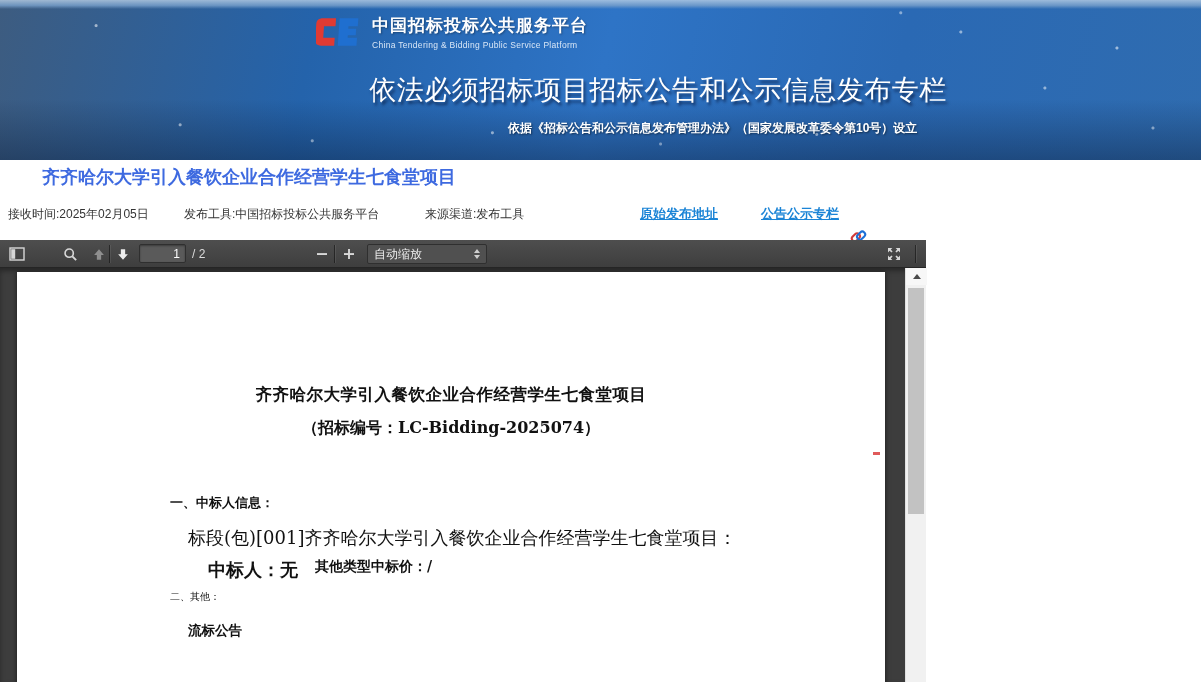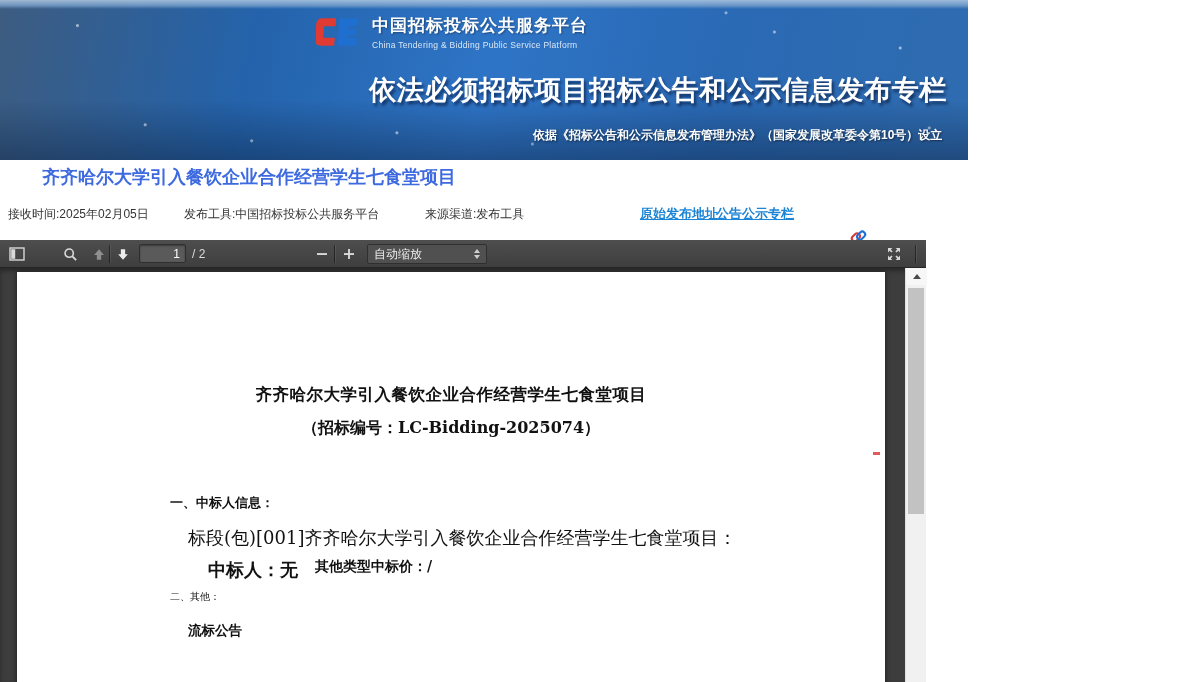--- a/index.html
+++ b/index.html
@@ -6,21 +6,21 @@
   html,body { width:1201px; height:682px; }
   body {
     position: relative;
     font-family: "Liberation Sans", sans-serif;
     background:#fff;
     overflow:hidden;
   }
 
   
   .banner {
-    position:absolute; left:0; top:0; width:968px; height:160px;
+    position:absolute; left:0; top:0; width:1201px; height:160px;
     background:
       radial-gradient(circle at 8% 16%, rgba(255,255,255,.55) 0 1px, transparent 2px),
       radial-gradient(circle at 15% 78%, rgba(255,255,255,.5) 0 1px, transparent 2px),
       radial-gradient(circle at 26% 88%, rgba(255,255,255,.45) 0 1px, transparent 2px),
       radial-gradient(circle at 41% 83%, rgba(255,255,255,.5) 0 1px, transparent 2px),
       radial-gradient(circle at 55% 90%, rgba(255,255,255,.4) 0 1px, transparent 2px),
       radial-gradient(circle at 68% 84%, rgba(255,255,255,.5) 0 1px, transparent 2px),
       radial-gradient(circle at 80% 20%, rgba(255,255,255,.5) 0 1px, transparent 2px),
       radial-gradient(circle at 87% 55%, rgba(255,255,255,.5) 0 1px, transparent 2px),
       radial-gradient(circle at 93% 30%, rgba(255,255,255,.55) 0 1px, transparent 2px),
@@ -33,44 +33,44 @@
     position:absolute; left:0; top:0; width:100%; height:9px;
     background:linear-gradient(180deg,#b9cfe5 0%, #7ba2cc 60%, rgba(123,162,204,0) 100%);
     opacity:.8;
   }
   .logo-row { position:absolute; left:316px; top:13px; display:flex; align-items:center; gap:10px; }
   .logo-mark { width:46px; height:38px; }
   .logo-cn { color:#fff; font-size:17px; font-weight:bold; letter-spacing:1px; text-shadow:1px 1px 2px rgba(0,0,0,.35); }
   .logo-en { color:#d9e7f7; font-size:8.5px; letter-spacing:.3px; margin-top:3px; }
   .banner-title {
     position:absolute; left:358px; top:72px; width:600px; text-align:center;
-    color:#fff; font-size:27px; font-weight:bold; letter-spacing:.5px; white-space:nowrap;
+    color:#fff; font-size:27px; font-weight:normal; letter-spacing:.5px; white-space:nowrap;
     text-shadow:2px 3px 3px rgba(0,10,40,.6);
   }
   .banner-subnote {
-    position:absolute; left:508px; top:127px; color:#fff; font-size:12px; font-weight:bold;
-    white-space:nowrap; text-shadow:1px 1px 2px rgba(0,0,0,.5);margin-left:25px;
+    position:absolute; left:508px; top:120px; color:#fff; font-size:12px; font-weight:bold;
+    white-space:nowrap; text-shadow:1px 1px 2px rgba(0,0,0,.5);
   }
 
   
   .article-title {
     position:absolute; left:42px; top:165px; font-size:18px; font-weight:bold;
     color:#3e6ae0; white-space:nowrap;
   }
   .meta-row { position:absolute; left:0; top:204px; width:1109px; height:18px; font-size:12px; color:#333;padding-left:48px; }
   .meta-item { position:absolute; top:2px; white-space:nowrap; }
   .meta-receive { left:8px; }
   .meta-medium  { left:184px; }
   .meta-source  { left:425px; }
   .link-a {
     position:absolute; top:1px; font-size:13px; font-weight:bold; color:#1b84d6;
     text-decoration:underline; cursor:pointer; white-space:nowrap;
   }
   .link-original { left:640px; }
-  .link-column   { left:716px; }
+  .link-column   { left:761px; }
   .chain-wrap { position:absolute; left:850px; top:0; display:flex; align-items:center; gap:5px; cursor:pointer; }
   .chain-label { font-size:13px; color:#4d4d4d; white-space:nowrap;margin-top:46px; }
 
   
   .pdf-viewer { position:absolute; left:0; top:240px; width:926px; height:442px; }
   .pdf-toolbar {
     position:absolute; left:0; top:0; width:926px; height:28px;
     background:linear-gradient(180deg,#4e4e4e,#3e3e3e);
     border-bottom:1px solid #252525;
   }

